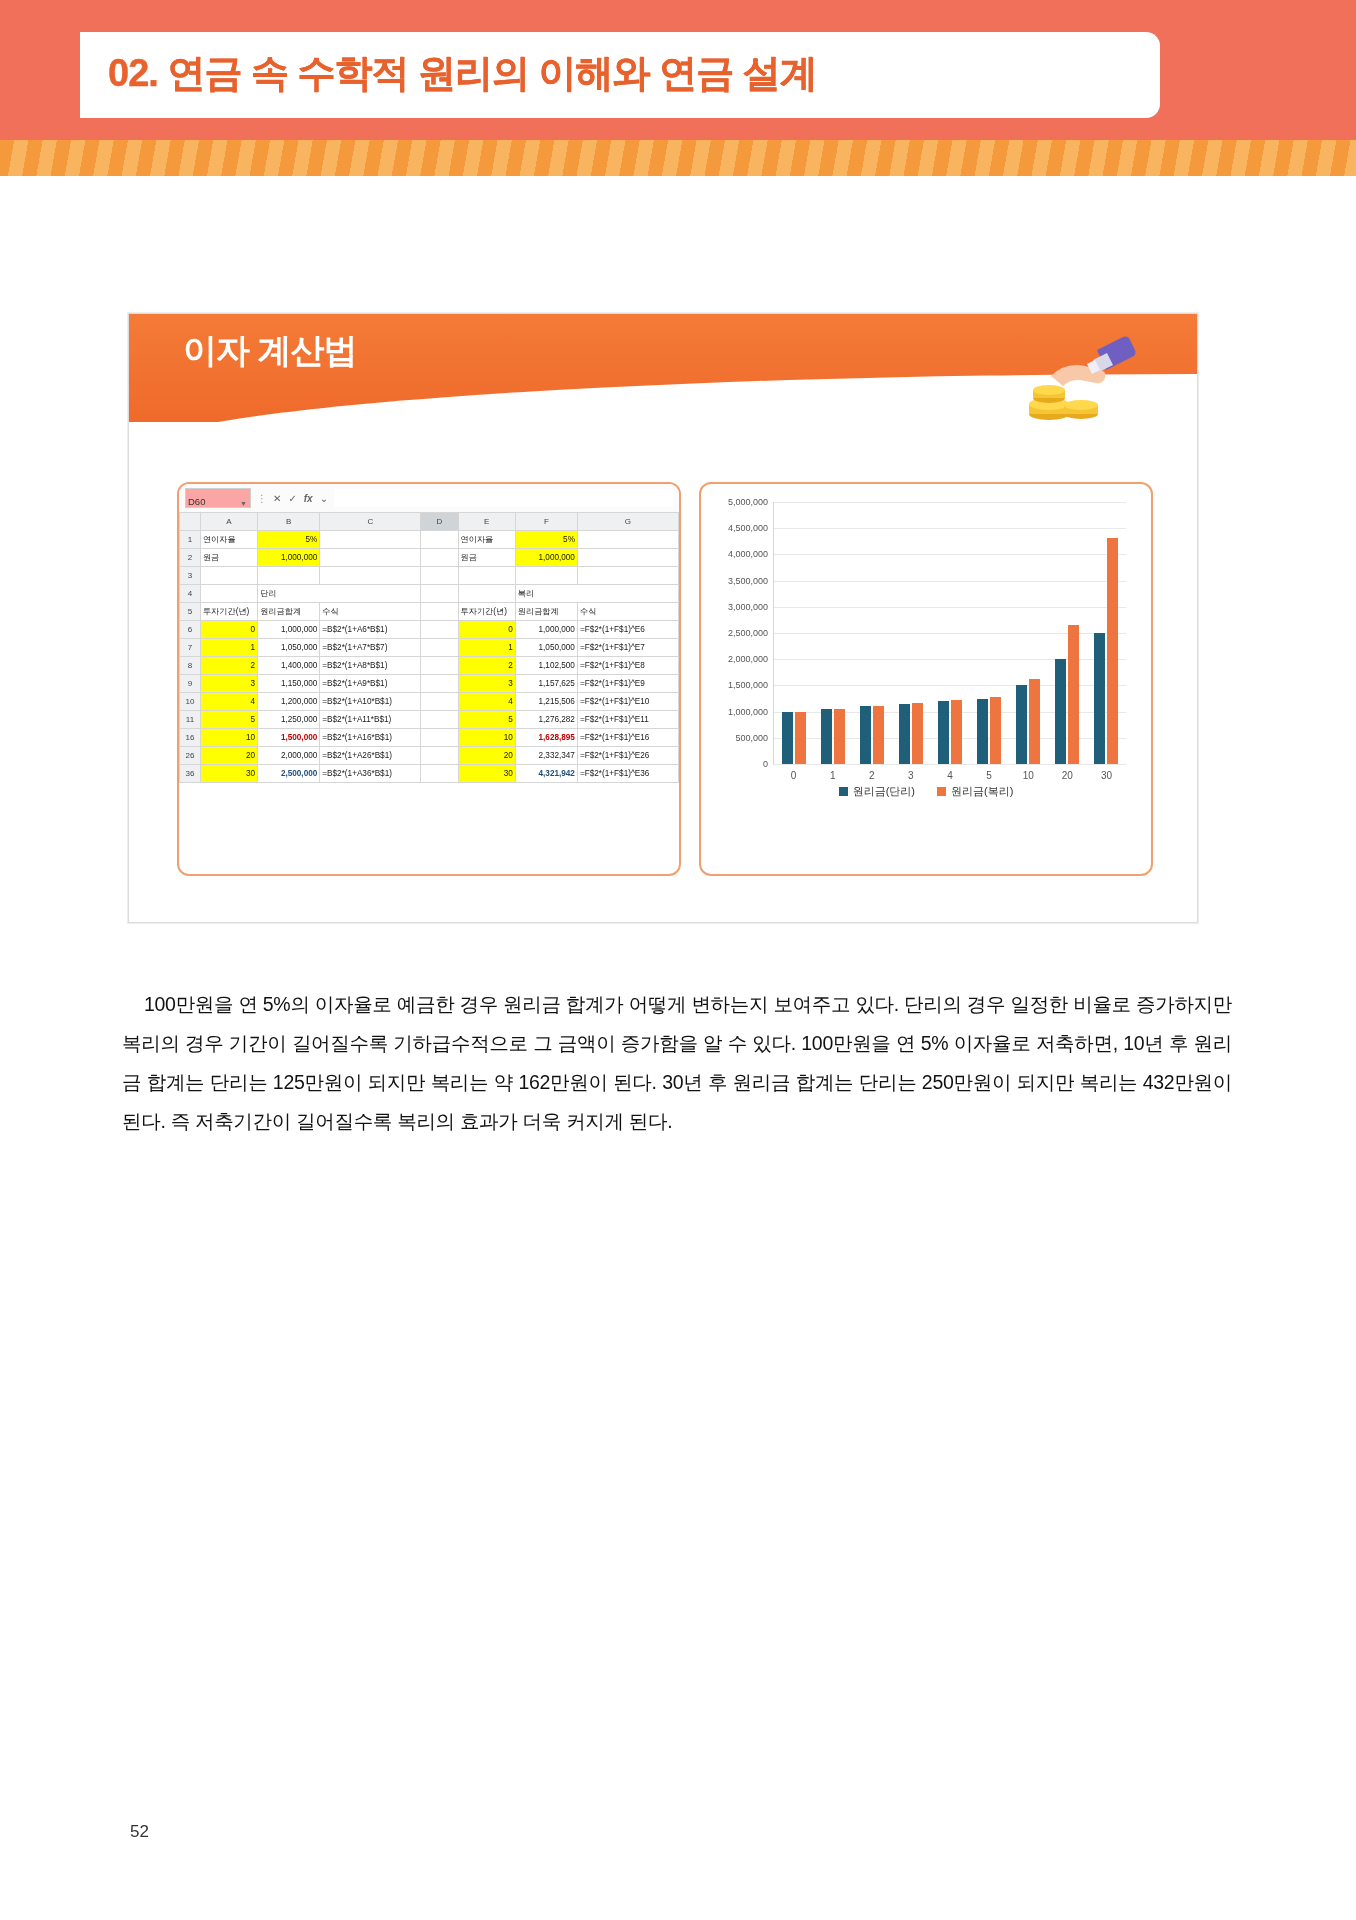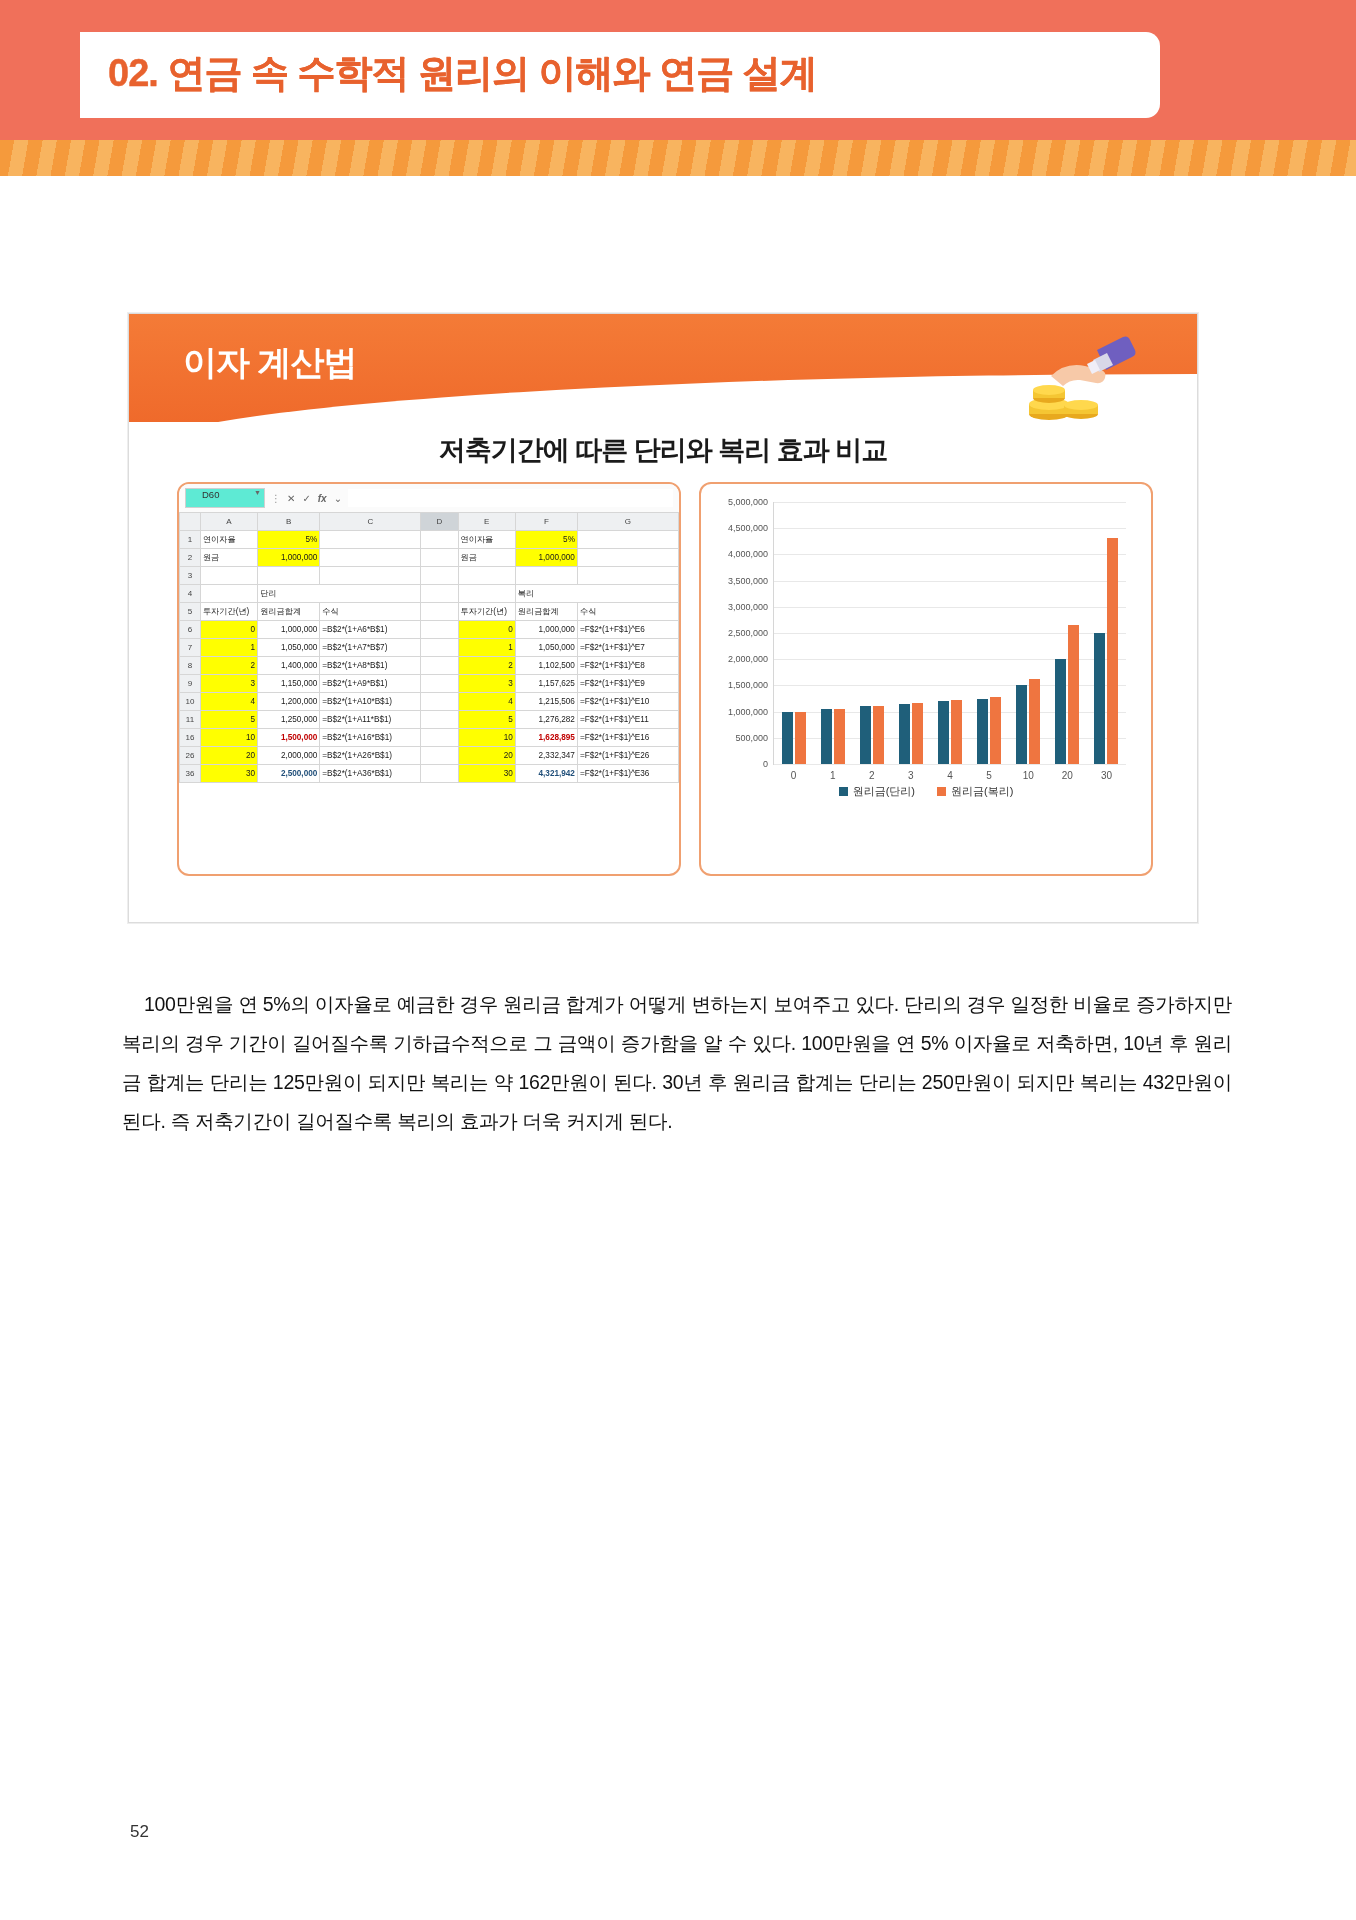--- a/index.html
+++ b/index.html
@@ -48,21 +48,21 @@
     border-radius:0 0 0 100%;
     transform:rotate(-6deg);
     opacity:0;
   }
   .banner-curve{
     position:absolute;left:0;top:60px;width:1068px;height:80px;
     background:#ffffff;
     border-radius:100% 0 0 0 / 100% 0 0 0;
   }
   .slide-banner-title{
-    position:absolute;left:54px;top:26px;
+    position:absolute;left:54px;top:14px;
     font-size:34px;font-weight:bold;color:#ffffff;letter-spacing:-1px;
     z-index:5;
   }
   .coins{
     position:absolute;right:56px;top:20px;width:130px;height:90px;z-index:6;
   }
   .chart-heading{
     position:absolute;left:0;top:118px;width:1068px;text-align:center;
     font-size:27px;font-weight:bold;color:#1a1a1a;letter-spacing:-1px;
   }
@@ -73,22 +73,22 @@
     border:2px solid #f0a070;border-radius:12px;background:#ffffff;
     overflow:hidden;
   }
   .formula-bar{
     position:absolute;left:0;top:0;width:500px;height:28px;
     background:#fbfbfb;border-bottom:1px solid #e2e2e2;
     display:flex;align-items:center;font-size:10px;color:#444;
   }
   .namebox{
     width:62px;height:18px;margin-left:6px;border:1px solid #d0d0d0;
-    background:#5eead4;display:flex;align-items:flex-start;
-    padding-left:16px;font-size:9.5px;color:#333;
+    background:#fca5a5;display:flex;align-items:flex-end;
+    padding-left:2px;font-size:9.5px;color:#333;
   }
   .namebox .chev{margin-left:auto;margin-right:3px;font-size:7px;color:#666;}
   .fbsep{margin:0 6px;color:#999;font-size:10px;}
   .fb-icons{display:flex;gap:7px;align-items:center;font-size:10px;color:#666;}
   .fb-icons .fx{font-style:italic;font-weight:bold;}
   .fb-input{flex:1;height:18px;margin:0 6px;background:#fff;}
 
   table.sheet{
     position:absolute;left:0;top:28px;border-collapse:collapse;
     font-size:8.2px;color:#1a1a1a;table-layout:fixed;
@@ -176,21 +176,20 @@
     <ellipse cx="38" cy="56" rx="16" ry="5" fill="#ffd84d"></ellipse>
     <ellipse cx="70" cy="80" rx="17" ry="5" fill="#e8a91e"></ellipse>
     <rect x="53" y="71" width="34" height="9" fill="#f5c633"></rect>
     <ellipse cx="70" cy="71" rx="17" ry="5" fill="#ffd84d"></ellipse>
     <path d="M40 42 q14 -14 34 -10 l16 4 q6 2 4 8 q-2 6 -9 5 l-16 -3 q-10 -1 -17 6 z" fill="#f7c9a8"></path>
     <path d="M86 16 l26 -13 q5 -2 7 3 l5 10 q2 5 -3 7 l-26 13 z" fill="#6f5fc0"></path>
     <path d="M82 26 l14 -7 l6 12 l-14 7 z" fill="#d8d8e8"></path>
     <path d="M76 30 l8 -4 l5 10 l-8 4 z" fill="#f0eef8"></path>
   </svg>
 
-  <div class="chart-heading">저축기간에 따른 단리와 복리 효과 비교</div>
 
   <div class="excel-panel">
 
     <div class="formula-bar">
       <div class="namebox">
         <span>D60</span>
         <span class="chev">▼</span>
       </div>
       <span class="fbsep">⋮</span>
       <span class="fb-icons">

